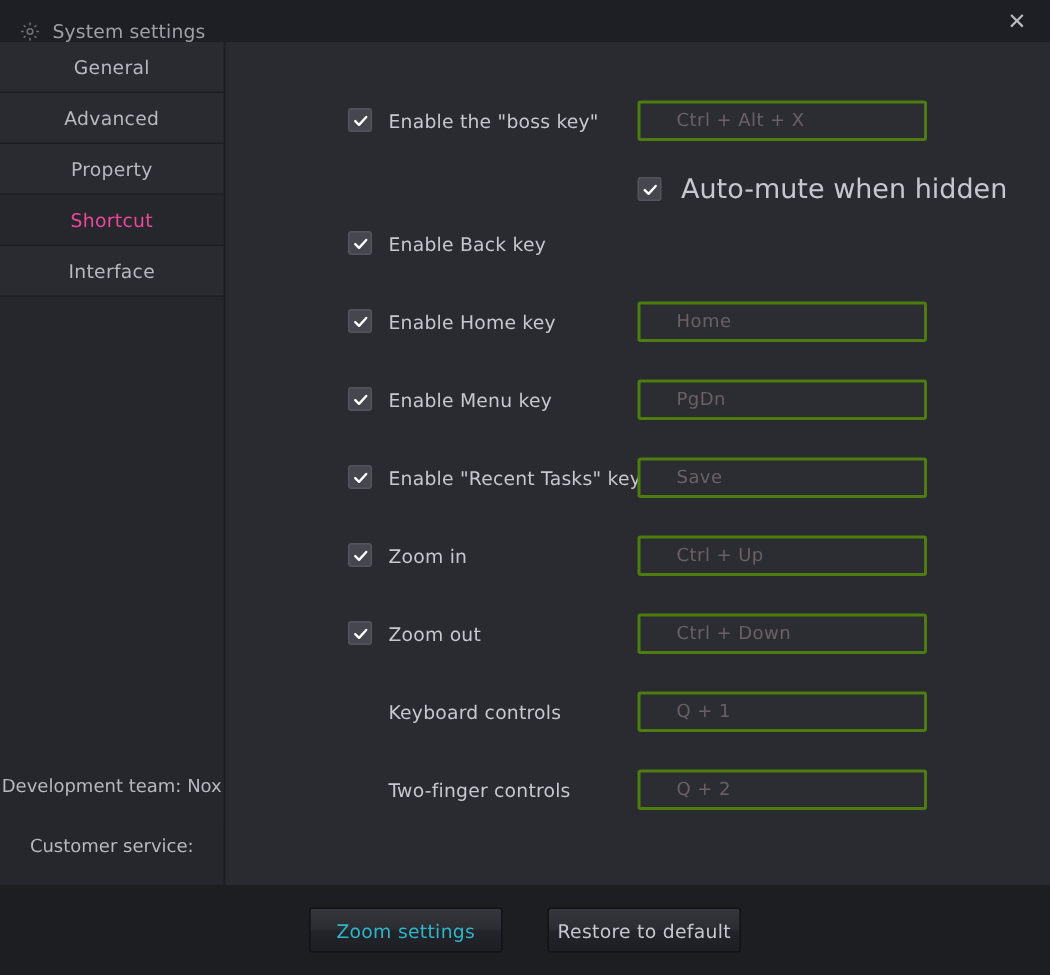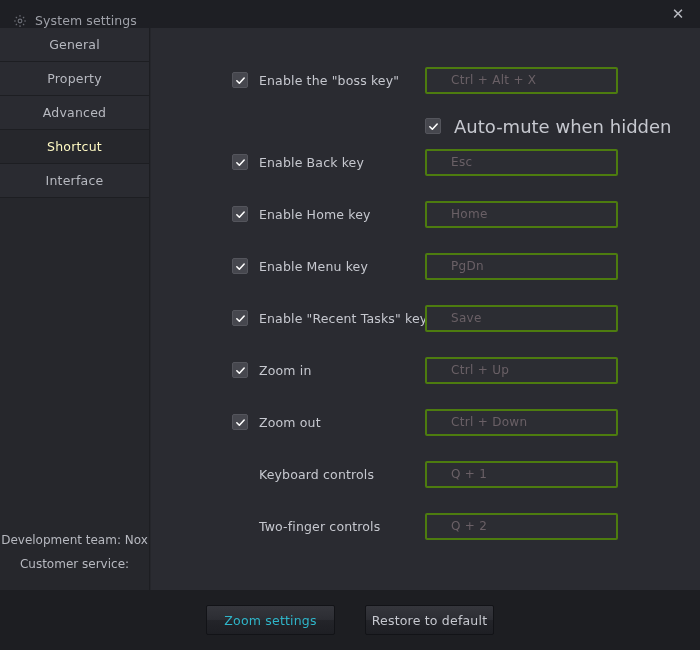--- a/index.html
+++ b/index.html
@@ -68,37 +68,37 @@
     align-items: center;
     justify-content: center;
     font-size: 12.5px;
     color: #b7b9c0;
     background: #2a2b31;
     border-bottom: 1px solid #1d1e22;
     cursor: pointer;
     letter-spacing: .2px;
   }
   .side-item.active {
-    color: #fef9c3;
+    color: #ec4899;
     background: #26272c;
   }
   .sidebar-fill {
     height: 352px;
     background: #26272c;
   }
   .sidebar-footer {
     position: absolute;
     left: 0; bottom: 14px;
     width: 149px;
     text-align: center;
     color: #b7b9c0;
     font-size: 12px;
     line-height: 24px;
   }
-  .sidebar-footer div { white-space: nowrap; }
+  .sidebar-footer div { white-space: nowrap; margin-top: 16px; }
 
   
   .content {
     position: absolute;
     top: 28px; left: 151px;
     width: 549px;
     height: 562px;
     background: #2a2b31;
   }
 
@@ -213,24 +213,24 @@
     <span class="titlebar-title">System settings</span>
     <div class="titlebar-close">✕</div>
   </div>
 
   <div class="sidebar">
     <div id="sidebar-items">
         <div class="side-item">
           <span>General</span>
         </div>
         <div class="side-item">
+          <span>Advanced</span>
+        </div>
+        <div class="side-item">
           <span>Property</span>
-        </div>
-        <div class="side-item">
-          <span>Advanced</span>
         </div>
         <div class="side-item active">
           <span>Shortcut</span>
         </div>
         <div class="side-item">
           <span>Interface</span>
         </div>
       </div>
     <div class="sidebar-fill"></div>
     <div class="sidebar-footer">
@@ -252,23 +252,20 @@
             <span>Ctrl + Alt + X</span>
           </div>
         </div>
         <div class="row" style="top: 120px;">
           <div class="cb">
             <svg width="11" height="11" viewBox="0 0 24 24" fill="none" stroke="#ffffff" stroke-width="3.4" stroke-linecap="round" stroke-linejoin="round">
               <path d="M4 12.5l5.5 5.5L20 6.5"></path>
             </svg>
           </div>
           <div class="row-label">Enable Back key</div>
-          <div class="field">
-            <span>Esc</span>
-          </div>
         </div>
         <div class="row" style="top: 172px;">
           <div class="cb">
             <svg width="11" height="11" viewBox="0 0 24 24" fill="none" stroke="#ffffff" stroke-width="3.4" stroke-linecap="round" stroke-linejoin="round">
               <path d="M4 12.5l5.5 5.5L20 6.5"></path>
             </svg>
           </div>
           <div class="row-label">Enable Home key</div>
           <div class="field">
             <span>Home</span>

